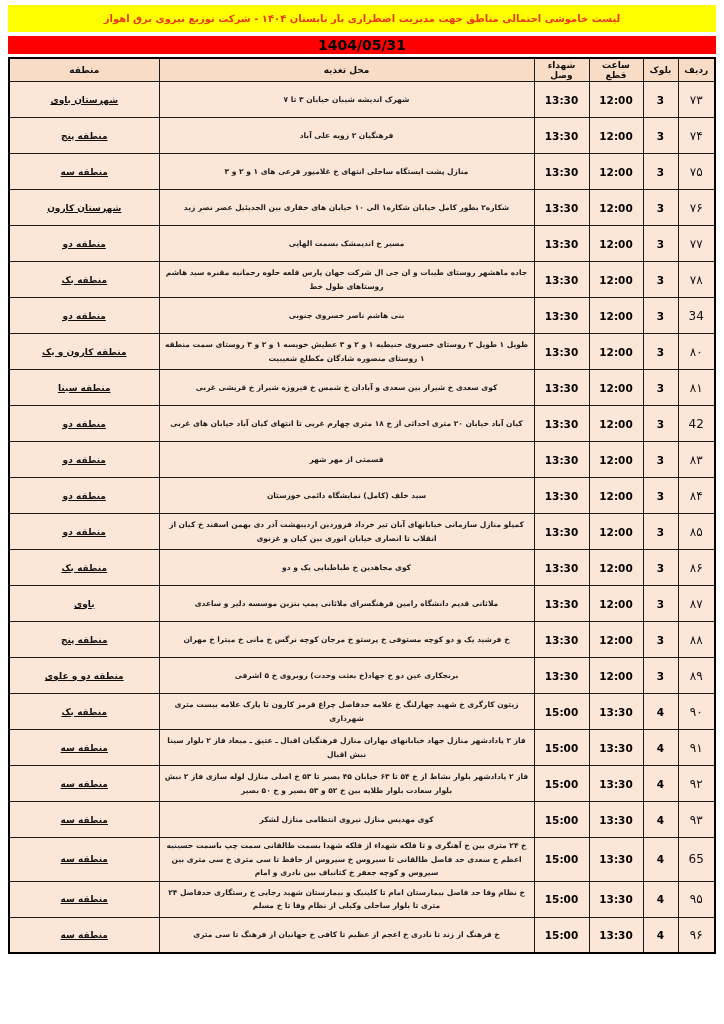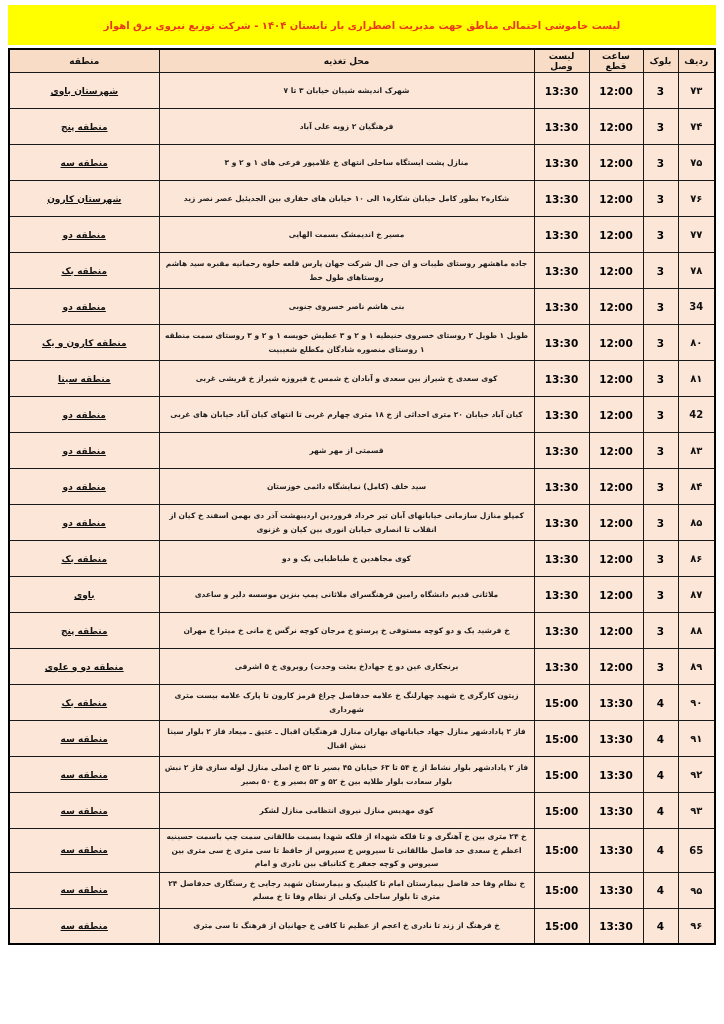--- a/index.html
+++ b/index.html
@@ -10,21 +10,21 @@
     --header-bg:#f8dcc6;
     --border:#1a1a1a;
   }
   *{box-sizing:border-box;}
   body{margin:0;background:#e9e9e9;font-family:"DejaVu Sans",sans-serif;}
   .page{width:724px;height:1024px;background:#ffffff;margin:0 auto;position:relative;overflow:hidden;}
   .inner{padding:5px 8px 0 8px;}
   .title-banner{
     background:var(--banner-bg);
     color:var(--banner-text);
-    height:40px;
+    height:27px;
     display:flex;align-items:center;justify-content:center;
     font-size:10px;font-weight:bold;
     direction:rtl;
     letter-spacing:0.2px;
   }
   .date-banner{
     margin-top:4px;
     background:var(--date-bg);
     color:#000;
     height:18px;
@@ -46,50 +46,51 @@
     vertical-align:middle;
     padding:1px 4px;
   }
   thead th{
     background:var(--header-bg);
     font-size:9px;font-weight:bold;
     height:22px;
     color:#111;
   }
   tbody tr{height:36px;}
-  td.cell-num{font-size:10px;font-weight:bold;color:#111;}
+  td.cell-num{font-size:12px;font-weight:normal;color:#111;}
   td.cell-block{font-size:10.5px;font-weight:bold;color:#000;}
   td.cell-time{font-size:10.5px;font-weight:bold;color:#000;}
   td.cell-feed{font-size:7.5px;font-weight:bold;color:#222;line-height:1.8;padding:1px 10px;}
   td.cell-area{font-size:9px;font-weight:bold;color:#111;text-decoration:underline;}
 </style>
 </head>
 <body>
 
 <div class="page">
   <div class="inner">
 
     <div class="title-banner">لیست خاموشی احتمالی مناطق جهت مدیریت اضطراری بار تابستان ۱۴۰۴ - شرکت توزیع نیروی برق اهواز</div>
 
+    <div class="date-banner">1404/05/31</div>
 
     <table class="schedule">
       <colgroup>
         <col style="width:37px">
         <col style="width:35px">
         <col style="width:54px">
         <col style="width:55px">
         <col style="width:375px">
         <col style="width:150px">
       </colgroup>
       <thead>
         <tr>
           <th>ردیف</th>
           <th>بلوک</th>
           <th>ساعت قطع</th>
-          <th>لیست وصل</th>
+          <th>شهداء وصل</th>
           <th>محل تغذیه</th>
           <th>منطقه</th>
         </tr>
       </thead>
       <tbody id="schedule-body">
           <tr>
             <td class="cell-num">۷۳</td>
             <td class="cell-block">3</td>
             <td class="cell-time">12:00</td>
             <td class="cell-time">13:30</td>

